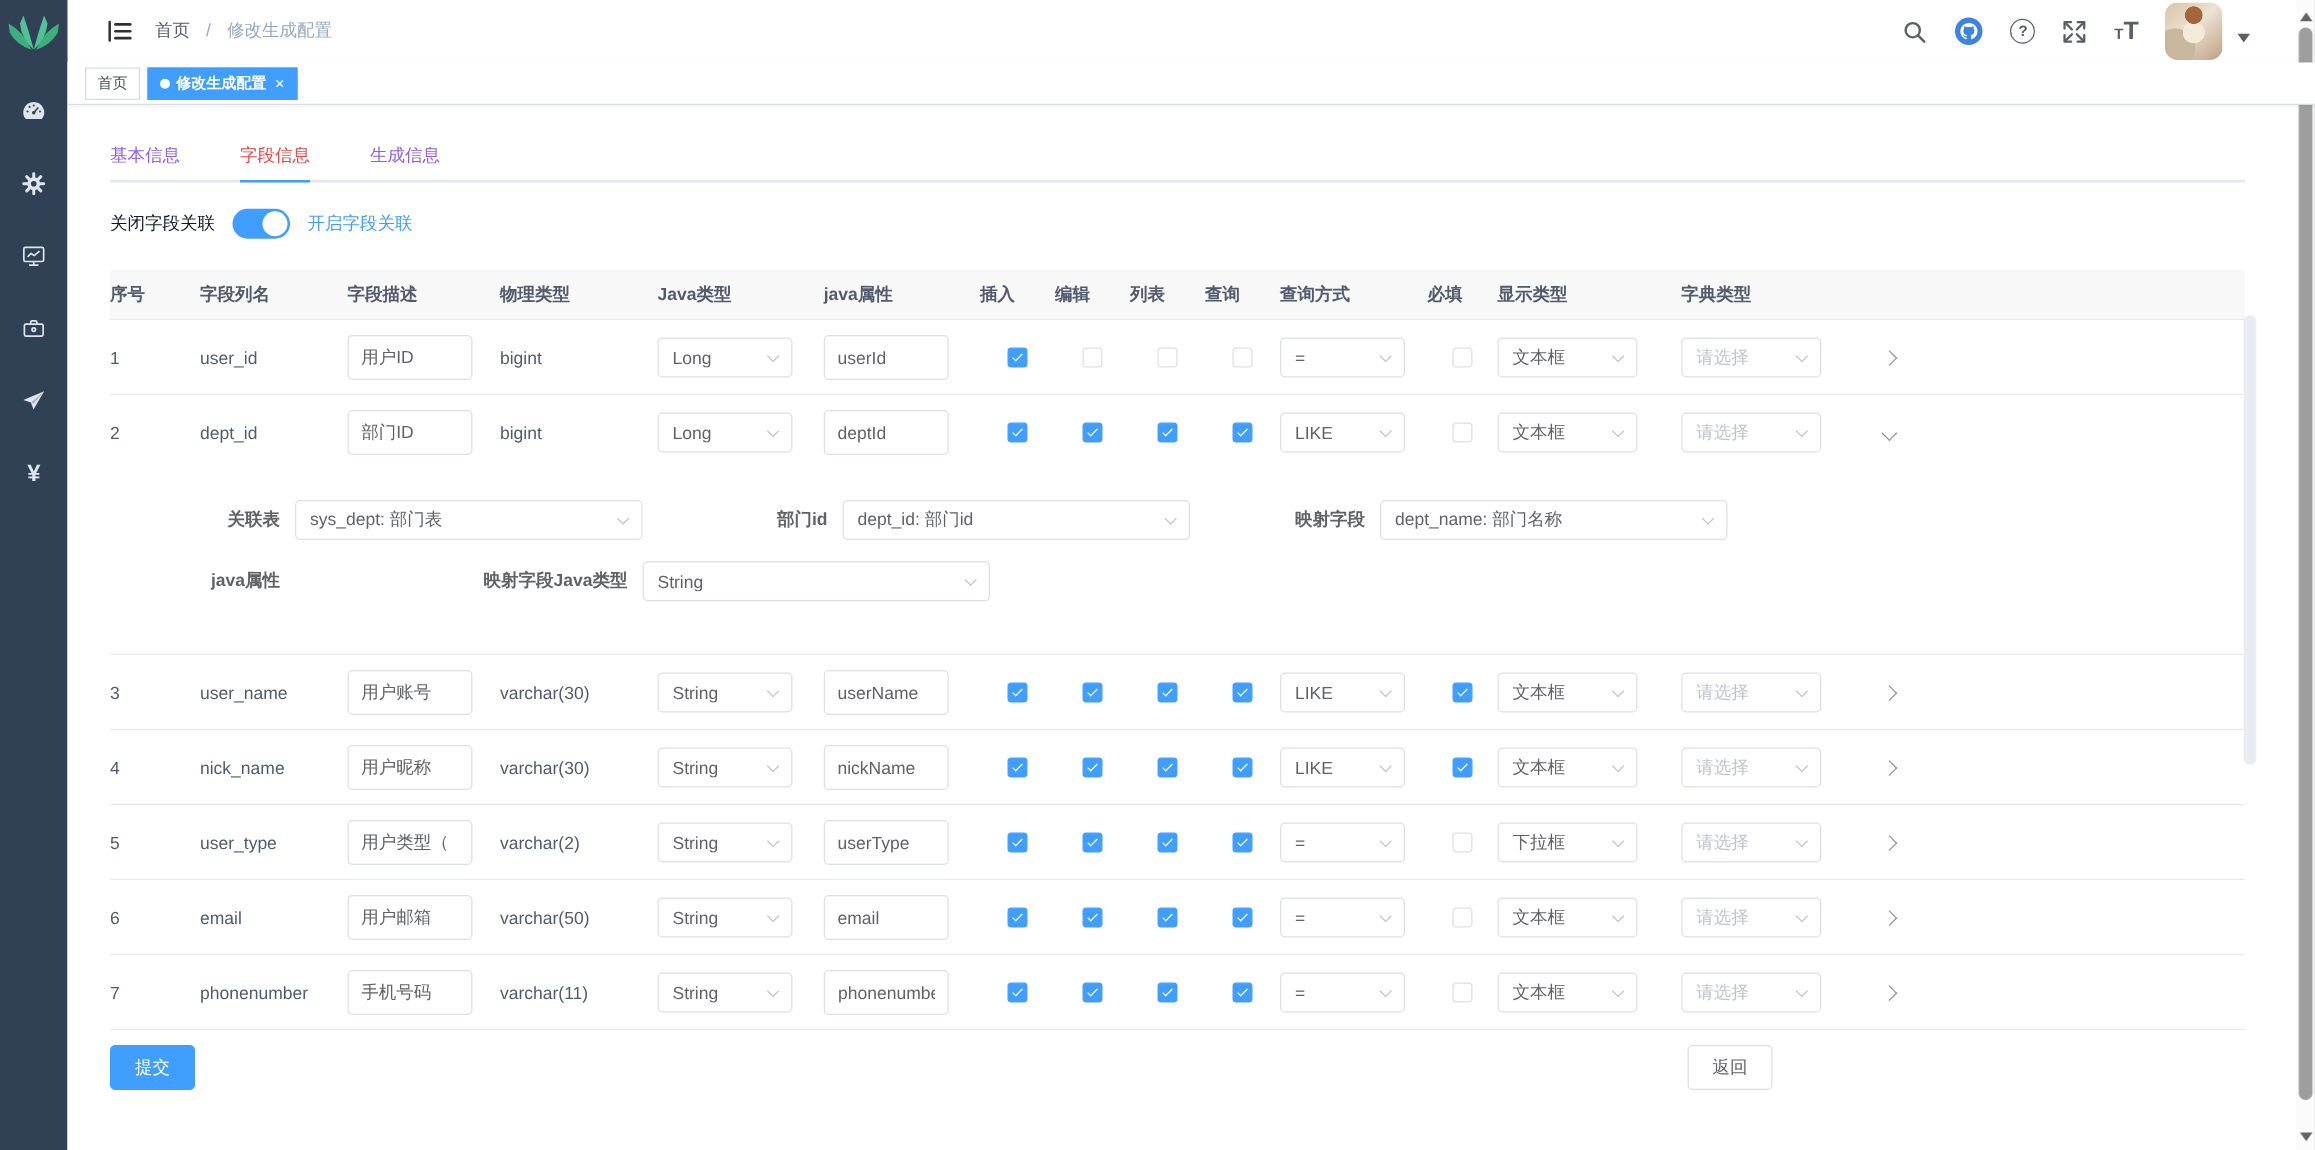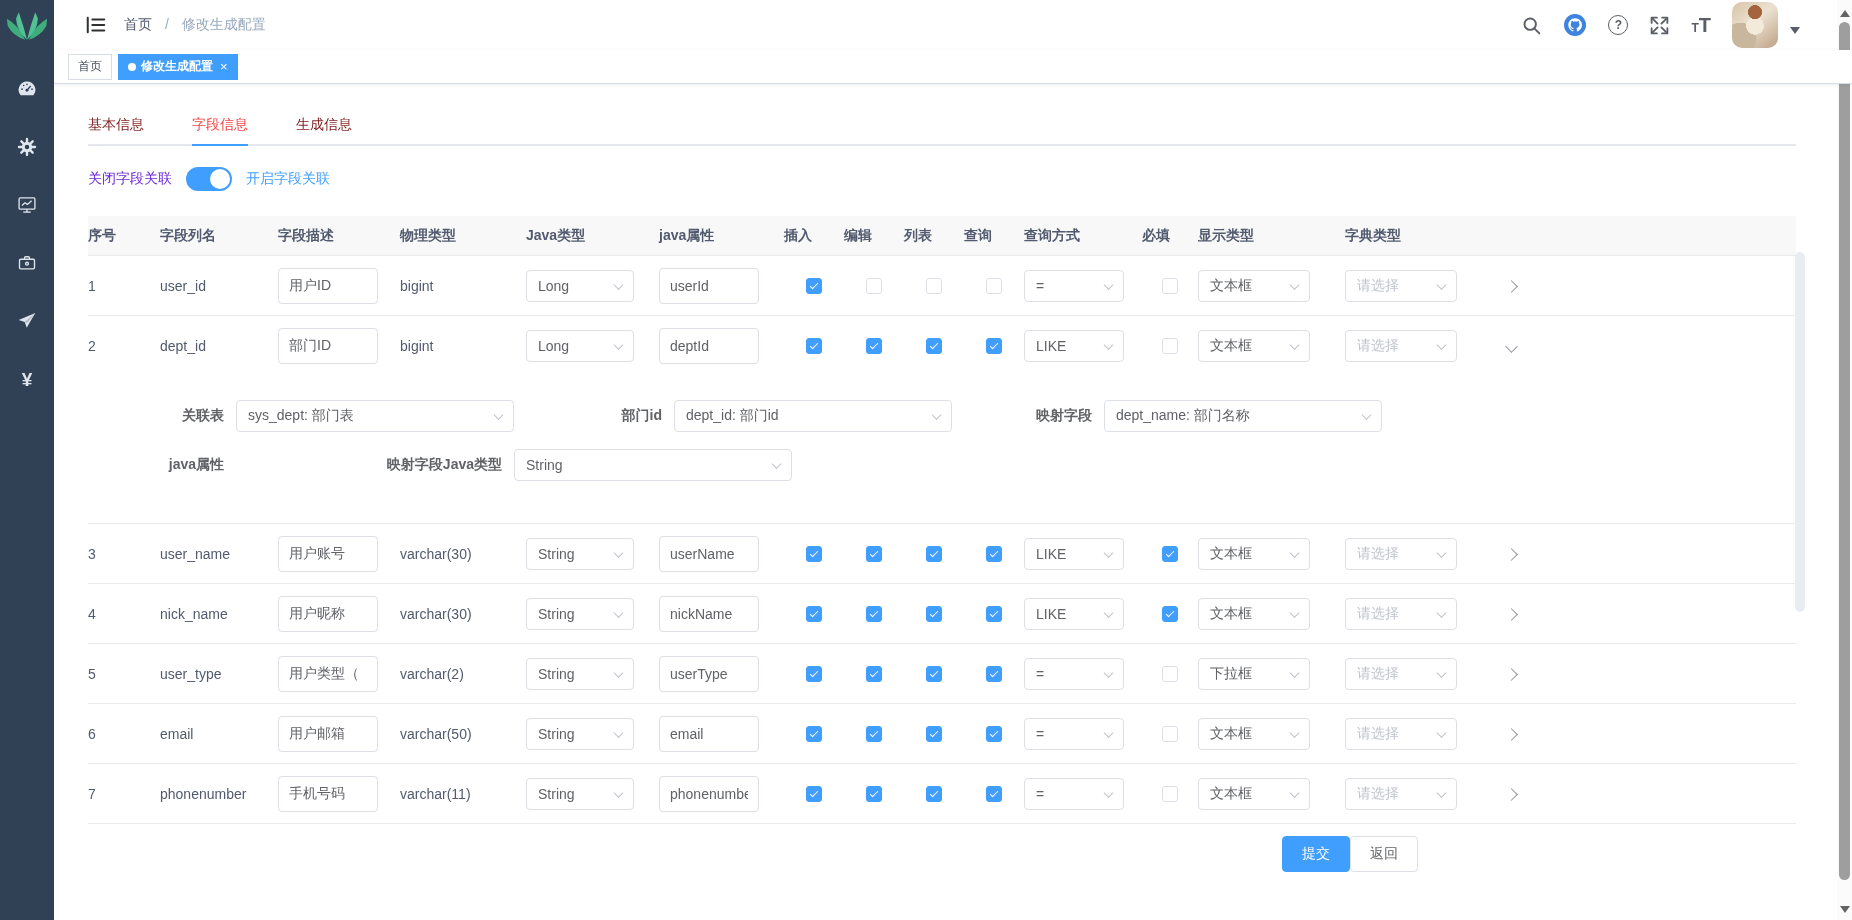--- a/index.html
+++ b/index.html
@@ -41,26 +41,26 @@
   
   .tagbar{height:34px;border-bottom:1px solid #d8dce5;box-shadow:0 1px 3px rgba(0,21,41,.08);display:flex;align-items:center;padding-left:14px;gap:6px;background:#fff;position:relative;z-index:2}
   .tag{height:26px;display:inline-flex;align-items:center;padding:0 9px;border:1px solid #d8dce5;background:#fff;color:#495060;font-size:12px;cursor:pointer}
   .tag.active{background:#409eff;border-color:#409eff;color:#fff;font-weight:bold}
   .tag .dot{width:8px;height:8px;border-radius:50%;background:#fff;margin-right:5px}
   .tag .close{margin-left:7px;font-size:13px;line-height:1;font-weight:normal}
 
   
   .content{flex:1;padding:20px 0 0 34px;position:relative;background:#fff}
   .tabs{display:flex;border-bottom:2px solid #e4e7ed;width:1708px}
-  .tab{height:40px;line-height:40px;margin-right:48px;color:#7f1d1d;cursor:pointer;position:relative}
+  .tab{height:40px;line-height:40px;margin-right:48px;color:#8b5cf6;cursor:pointer;position:relative}
   .tab.active{color:#ef4444}
   .tab.active:after{content:"";position:absolute;left:0;right:0;bottom:-2px;height:2px;background:#409eff}
 
   .assoc{margin-top:20px;display:flex;align-items:center;height:26px}
-  .assoc-label{color:#6d28d9}
+  .assoc-label{color:#0f172a}
   .switch{width:46px;height:24px;border-radius:12px;background:#409eff;position:relative;margin:0 14px;cursor:pointer;flex-shrink:0}
   .switch .knob{position:absolute;right:2px;top:2px;width:20px;height:20px;border-radius:50%;background:#fff}
   .assoc-on{color:#409eff;cursor:pointer}
 
   
   .gtable{margin-top:24px;width:1708px;--cols:72px 118px 122px 126px 133px 125px 60px 60px 60px 60px 118px 56px 147px 150px 1fr}
   .thead{display:grid;grid-template-columns:var(--cols);align-items:center;height:40px;background:#f8f8f9;border-bottom:1px solid #e8eaec;font-weight:bold;color:#515a6e}
   .th.ctr{}
   .trow{display:grid;grid-template-columns:var(--cols);align-items:center;height:60px;border-bottom:1px solid #e8eaec;color:#515a6e}
   .trow.noborder{border-bottom:none}
@@ -82,21 +82,21 @@
   .tick{width:4px;height:8px;border-right:1.7px solid #fff;border-bottom:1.7px solid #fff;transform:rotate(45deg);margin-top:-2px}
 
   .exp{width:9px;height:9px;border-top:1.7px solid #909399;border-right:1.7px solid #909399;transform:rotate(45deg);margin-left:12px;cursor:pointer;display:inline-block}
   .exp.open{transform:rotate(135deg)}
 
   .epanel{padding:24px 0 42px;border-bottom:1px solid #e8eaec}
   .ep-row{display:grid;grid-template-columns:148px 278px 160px 278px 152px 278px;align-items:center}
   .ep-row + .ep-row{margin-top:17px}
   .ep-label{text-align:right;padding-right:12px;font-weight:bold;color:#606266;white-space:nowrap}
 
-  .footer{width:1330px;margin-top:12px;display:flex;justify-content:flex-end;}
+  .footer{width:1330px;margin-top:12px;display:flex;justify-content:space-between;}
   .btn{height:36px;padding:0 19px;border-radius:4px;font-size:14px;display:inline-flex;align-items:center;cursor:pointer;font-family:"Liberation Sans",sans-serif}
   .btn.primary{background:#409eff;color:#fff;border:1px solid #409eff}
   .btn.plain{background:#fff;color:#606266;border:1px solid #dcdfe6}
 
   
   .inner-scroll{position:fixed;left:1795px;top:252px;width:10px;height:360px;border-radius:5px;background:#e9ecf0}
   .bscroll{position:fixed;right:0;top:0;width:15px;height:920px;background:#fbfbfb}
   .bs-up{position:absolute;top:5px;left:2.5px;width:0;height:0;border:5px solid transparent;border-bottom:7px solid #636363}
   .bs-thumb{position:absolute;top:22px;left:2px;width:11px;height:858px;border-radius:6px;background:#9e9e9e}
   .bs-down{position:absolute;bottom:2px;left:2.5px;width:0;height:0;border:5px solid transparent;border-top:7px solid #636363}

